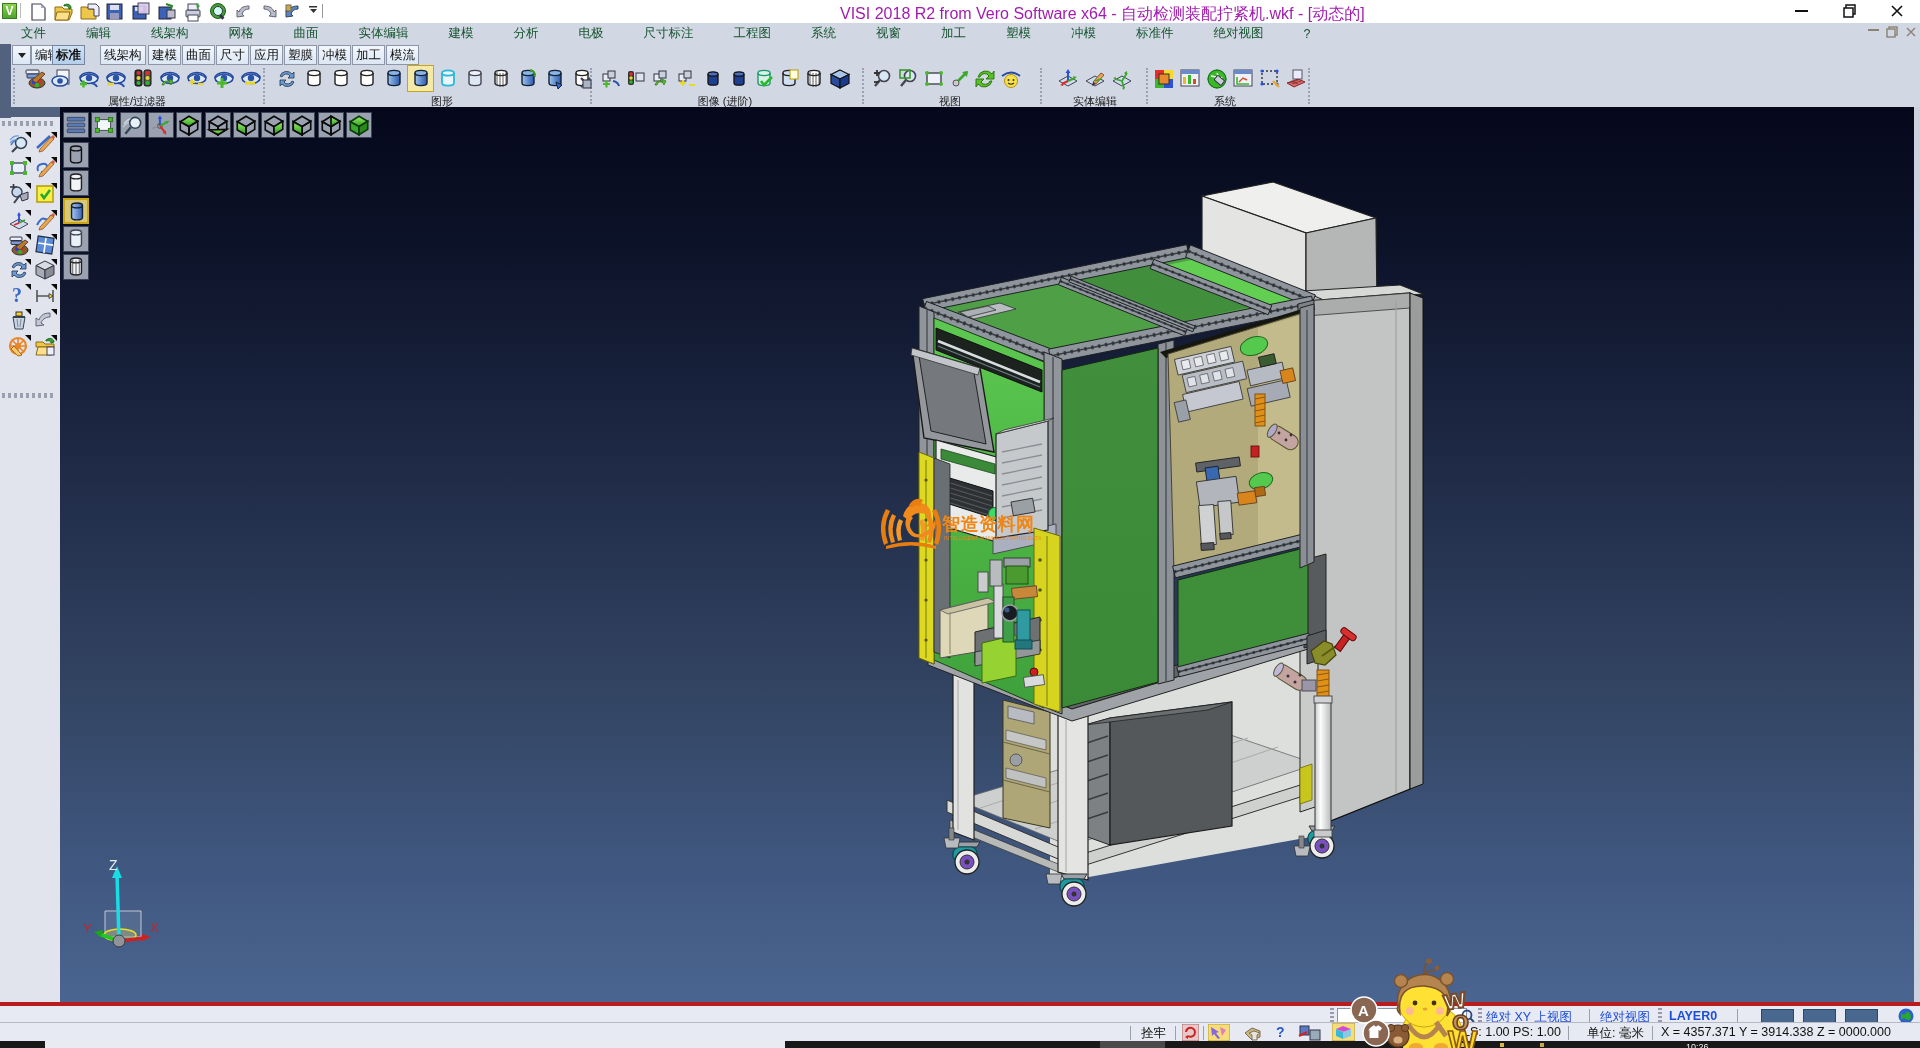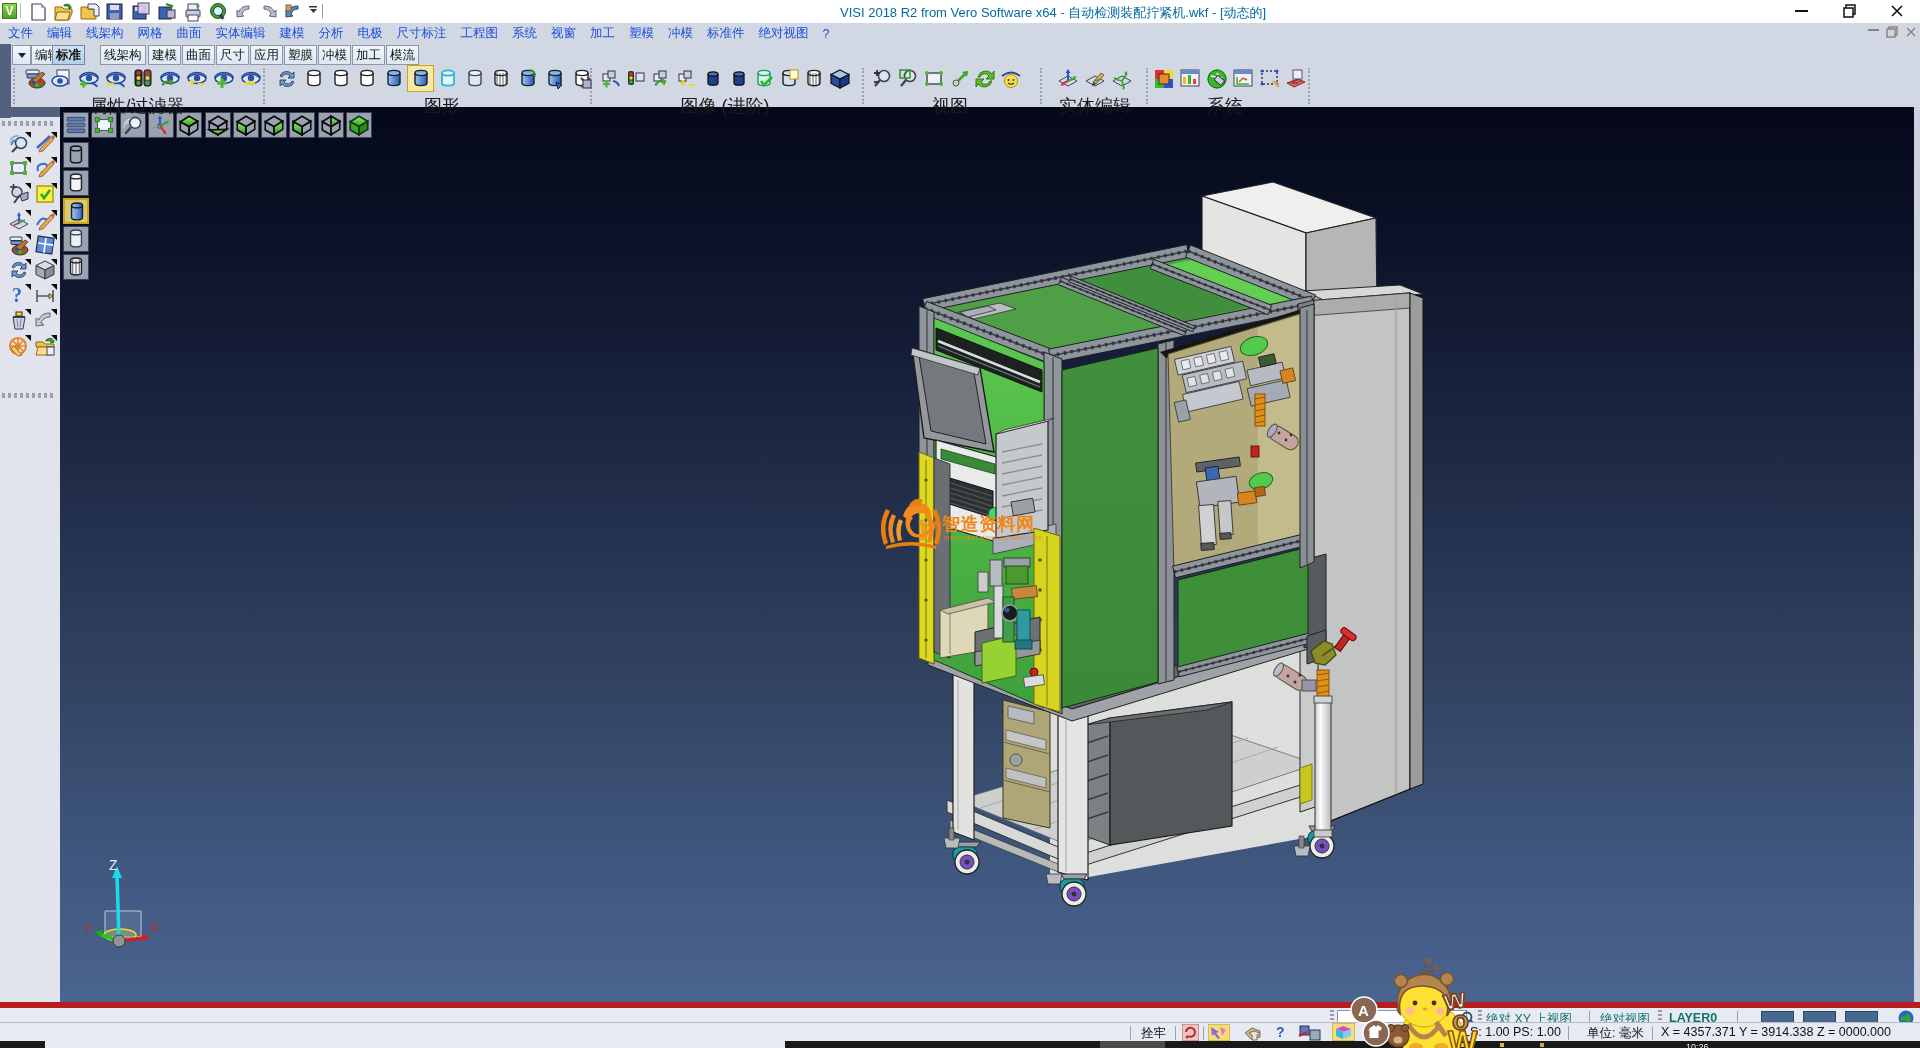--- a/index.html
+++ b/index.html
@@ -1,37 +1,37 @@
 <!DOCTYPE html>
 <html><head><meta charset="utf-8">
 <style>
 *{margin:0;padding:0;box-sizing:border-box}
 html,body{width:1920px;height:1048px;overflow:hidden;font-family:"Liberation Sans",sans-serif;background:#000}
 .abs{position:absolute}
 #titlebar{position:absolute;left:0;top:0;width:1920px;height:23px;background:#fff;z-index:10}
-#title-text{position:absolute;top:4px;left:840px;font-size:13px;color:#0369a1;white-space:nowrap}
+#title-text{position:absolute;top:4px;left:840px;font-size:16px;color:#a21caf;white-space:nowrap}
 #menubar{position:absolute;left:0;top:23px;width:1920px;height:21px;background:#d2d7e4;z-index:10;display:flex;align-items:center}
-#menubar span{font-size:12.5px;color:#1d4ed8;padding:0 7px;white-space:nowrap}
+#menubar span{font-size:12.5px;color:#14532d;padding:0 20px;white-space:nowrap}
 #tabbar{position:absolute;left:0;top:44px;width:1920px;height:21px;background:#d2d7e4;z-index:10}
 .tab{position:absolute;top:1px;height:20px;border:1px solid #8d97a8;background:linear-gradient(#f2f7fd,#dce7f5);font-size:12.5px;color:#111;text-align:center;line-height:18px;white-space:nowrap;padding:0 3px}
 .tab.sel{background:linear-gradient(#cfe2f6,#b5d0ec);font-weight:bold;border-color:#7786a0}
 #toolbar{position:absolute;left:0;top:65px;width:1920px;height:42px;background:#d2d7e4;z-index:10}
 #slate{position:absolute;left:0;top:44px;width:11px;height:74px;background:#51617e;z-index:11}
 .tbsep{position:absolute;top:3px;height:36px;width:0;border-left:2px dotted #9aa2b2}
-.tblabel{position:absolute;top:29px;font-size:18px;color:#1a1a1a;text-align:center;white-space:nowrap}
+.tblabel{position:absolute;top:29px;font-size:11px;color:#1a1a1a;text-align:center;white-space:nowrap}
 .ic{position:absolute;width:22px;height:22px;top:3px}
 #sidebar{position:absolute;left:0;top:107px;width:60px;height:895px;background:#e1e4ec;z-index:10}
 #sidebar .grip{position:absolute;left:2px;width:54px;height:5px;background:repeating-linear-gradient(90deg,#9aa0ae 0 3px,transparent 3px 6px)}
 .sic{position:absolute;width:23px;height:23px}
 .sic:after{content:"";position:absolute;right:0;top:0;border-left:5px solid transparent;border-top:5px solid #111}
 #viewport{position:absolute;left:60px;top:107px;width:1854px;height:895px;background:linear-gradient(#05081b 0%,#0c1228 15%,#1f2a46 40%,#324462 65%,#425a84 88%,#4a6590 100%);z-index:5}
 #rightstrip{position:absolute;left:1914px;top:107px;width:6px;height:895px;background:#ccd1dd;z-index:10}
 .vbtn{position:absolute;width:26px;height:26px;background:#9aa1b1;border:1px solid #3c4352;z-index:8}
 .vbtn.sel{background:#d8c878;border:2px solid #caa616}
-#status1{position:absolute;left:0;top:1002px;width:1920px;height:20px;background:#e7eaf2;border-top:6px solid #b91c1c;z-index:10;font-size:12.5px;color:#0f766e}
+#status1{position:absolute;left:0;top:1002px;width:1920px;height:20px;background:#e7eaf2;border-top:4px solid #b91c1c;z-index:10;font-size:12.5px;color:#1d4ed8}
 #status2{position:absolute;left:0;top:1022px;width:1920px;height:19px;background:#e7eaf2;border-top:1px solid #b6bac4;z-index:10;font-size:12.5px;color:#111}
 #taskbar{position:absolute;left:0;top:1041px;width:1920px;height:7px;background:#191919;z-index:10}
 .st{position:absolute;white-space:nowrap}
 .vsep{position:absolute;top:3px;height:14px;width:1px;background:#9aa0ac}
 .dotsep{position:absolute;top:2px;height:16px;width:4px;background:repeating-linear-gradient(#99a 0 2px,transparent 2px 4px)}
 #machinesvg{position:absolute;left:0;top:0;z-index:20;pointer-events:none}
 </style></head>
 <body>
 
 <div id="titlebar">

